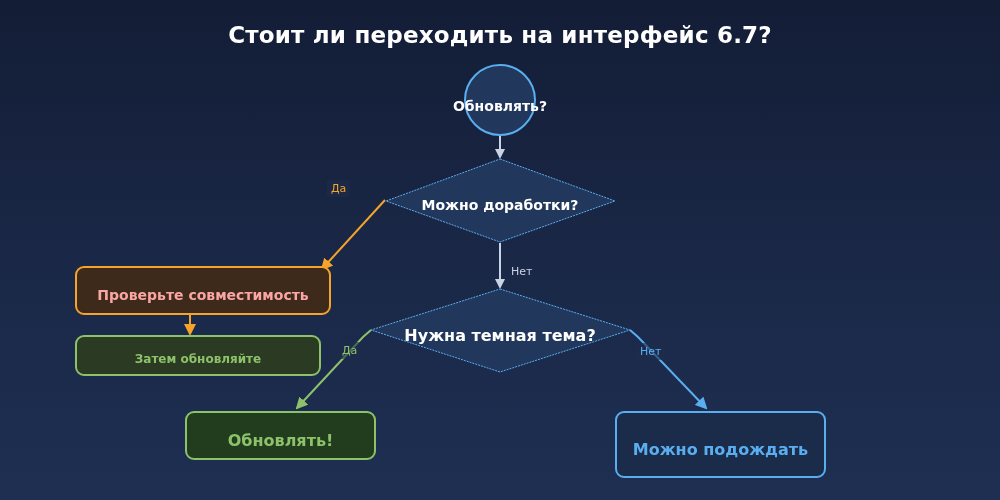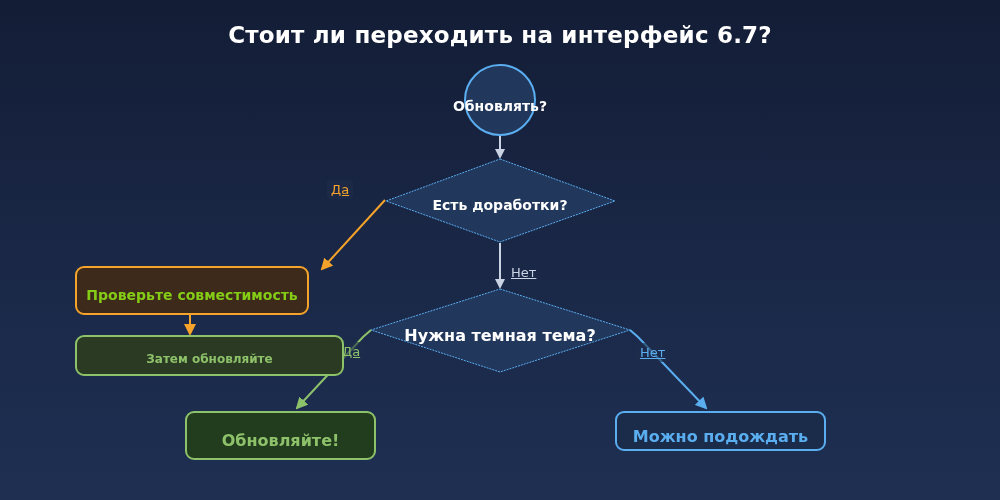--- a/index.html
+++ b/index.html
@@ -16,23 +16,22 @@
   svg.edges { position:absolute; left:0; top:0; }
   .node-text {
     position:absolute; text-align:left; font-weight:bold; white-space:nowrap;
     transform:translate(-50%,-50%);
   }
   .box {
     position:absolute; box-sizing:border-box; border-radius:9px; border:2px solid;
     display:flex; align-items:center; justify-content:center; font-weight:bold;
   }
   .edge-label {
-    position:absolute; font-size:13px; padding:2px 4px; border-radius:3px;
+    position:absolute; font-size:11px; padding:2px 4px; border-radius:3px;
     background:rgba(30,45,75,0.6);
-    text-decoration:underline;
   }
 </style>
 </head>
 <body>
 
 <div class="title">Стоит ли переходить на интерфейс 6.7?</div>
 
 <svg class="edges" width="1000" height="500">
   <defs>
     <marker id="arrWhite" markerWidth="10" markerHeight="10" refX="8" refY="5" orient="auto" markerUnits="userSpaceOnUse">
@@ -63,39 +62,39 @@
 
   <line x1="190" y1="315" x2="190" y2="334" stroke="#f5a32a" stroke-width="2" marker-end="url(#arrOrange)"></line>
 
   <polyline points="371,330 363,337 297,408" fill="none" stroke="#8ec26a" stroke-width="2" marker-end="url(#arrGreen)"></polyline>
 
   <polyline points="630,330 638,337 706,408" fill="none" stroke="#5aaef0" stroke-width="2" marker-end="url(#arrBlue)"></polyline>
 </svg>
 
 <div class="node-text" style="left:500px; top:106px; font-size:14px; color:#ffffff;">Обновлять?</div>
 
-<div class="node-text" style="left:500px; top:205px; font-size:14px; color:#ffffff;">Есть доработки?</div>
+<div class="node-text" style="left:500px; top:205px; font-size:14px; color:#ffffff;">Можно доработки?</div>
 
 <div class="node-text" style="left:500px; top:335px; font-size:16px; color:#ffffff;">Нужна темная тема?</div>
 
 <div class="edge-label" style="left:327px; top:180px; color:#f5a32a;">Да</div>
 
 <div class="edge-label" style="left:507px; top:263px; color:#c9d3e3; background:transparent;">Нет</div>
 
 <div class="edge-label" style="left:338px; top:342px; color:#8ec26a;">Да</div>
 
 <div class="edge-label" style="left:636px; top:343px; color:#5aaef0;">Нет</div>
 
-<div class="box" style="left:75px; top:266px; width:234px; height:49px; background:#3d2a1a; border-color:#f5a32a; color:#84cc16; font-size:14px;">
+<div class="box" style="left:75px; top:266px; width:256px; height:49px; background:#3d2a1a; border-color:#f5a32a; color:#fca5a5; font-size:14px;">
   <span style="padding-top:8px;">Проверьте совместимость</span>
 </div>
 
-<div class="box" style="left:75px; top:335px; width:269px; height:41px; background:#2b3a22; border-color:#8ec26a; color:#8ec26a; font-size:12px;">
+<div class="box" style="left:75px; top:335px; width:246px; height:41px; background:#2b3a22; border-color:#8ec26a; color:#8ec26a; font-size:12px;">
   <span style="padding-top:6px;">Затем обновляйте</span>
 </div>
 
 <div class="box" style="left:185px; top:411px; width:191px; height:49px; background:#223c1e; border-color:#8ec26a; color:#8ec26a; font-size:16px;">
-  <span style="padding-top:10px;">Обновляйте!</span>
+  <span style="padding-top:10px;">Обновлять!</span>
 </div>
 
-<div class="box" style="left:615px; top:411px; width:211px; height:40px; background:#1b2b4a; border-color:#5aaef0; color:#5aaef0; font-size:16px;">
+<div class="box" style="left:615px; top:411px; width:211px; height:67px; background:#1b2b4a; border-color:#5aaef0; color:#5aaef0; font-size:16px;">
   <span style="padding-top:10px;">Можно подождать</span>
 </div>
 
 </body></html>

